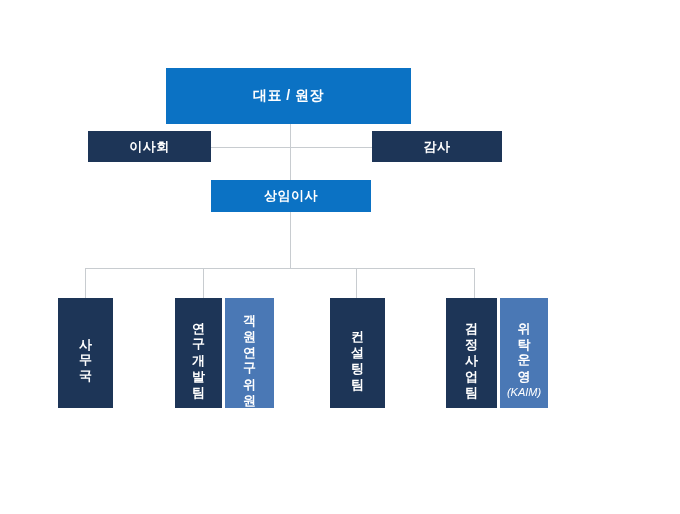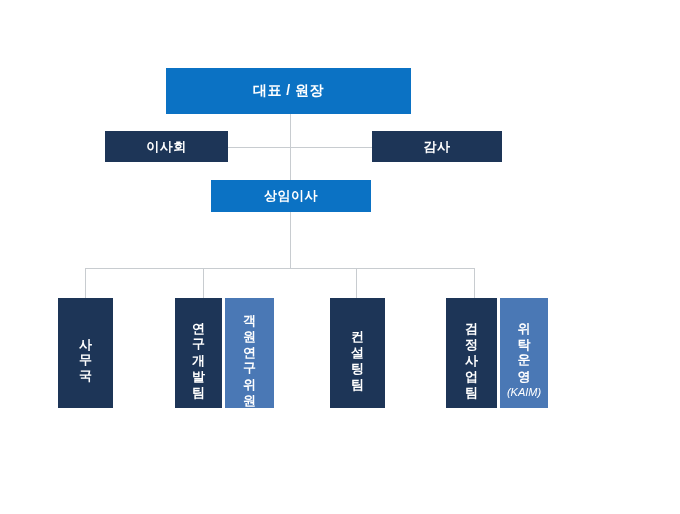--- a/index.html
+++ b/index.html
@@ -86,23 +86,23 @@
 
   <div class="line v" style="left:290px; top:212px; height:57px;"></div>
 
   <div class="line h" style="left:85px; top:268px; width:390px;"></div>
 
   <div class="line v" style="left:85px; top:268px; height:31px;"></div>
   <div class="line v" style="left:203px; top:268px; height:31px;"></div>
   <div class="line v" style="left:356px; top:268px; height:31px;"></div>
   <div class="line v" style="left:474px; top:268px; height:31px;"></div>
 
-  <div class="box box-h lead primary" style="left:166px; top:68px; width:245px; height:46px;">대표 / 원장</div>
+  <div class="box box-h lead primary" style="left:166px; top:68px; width:245px; height:56px;">대표 / 원장</div>
 
-  <div class="box box-h navy" style="left:88px; top:131px; width:123px; height:31px;margin-left:17px;">이사회</div>
+  <div class="box box-h navy" style="left:88px; top:131px; width:123px; height:31px;">이사회</div>
 
   <div class="box box-h navy" style="left:372px; top:131px; width:130px; height:31px;">감사</div>
 
   <div class="box box-h primary" style="left:211px; top:180px; width:160px; height:32px;">상임이사</div>
 
   <div class="box box-v navy" style="left:58px; top:298px; width:55px; height:110px;">
     <span class="vlabel">사무국</span>
   </div>
 
   <div class="box box-v navy" style="left:175px; top:298px; width:47px; height:110px;">

